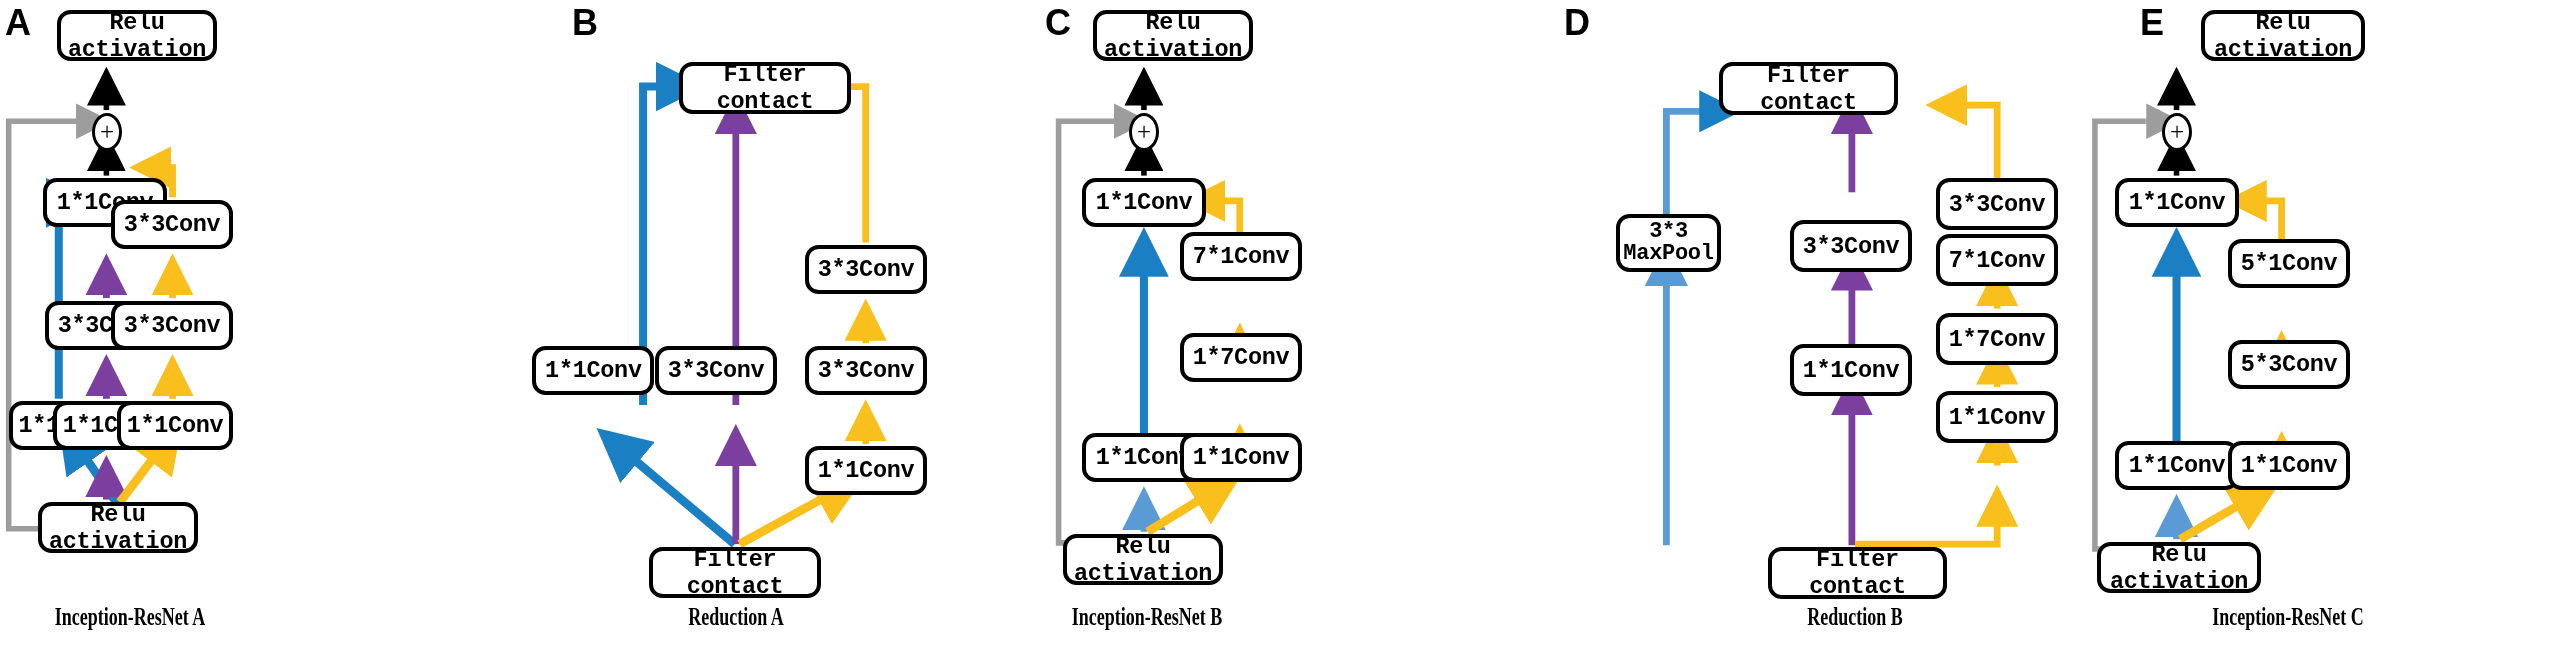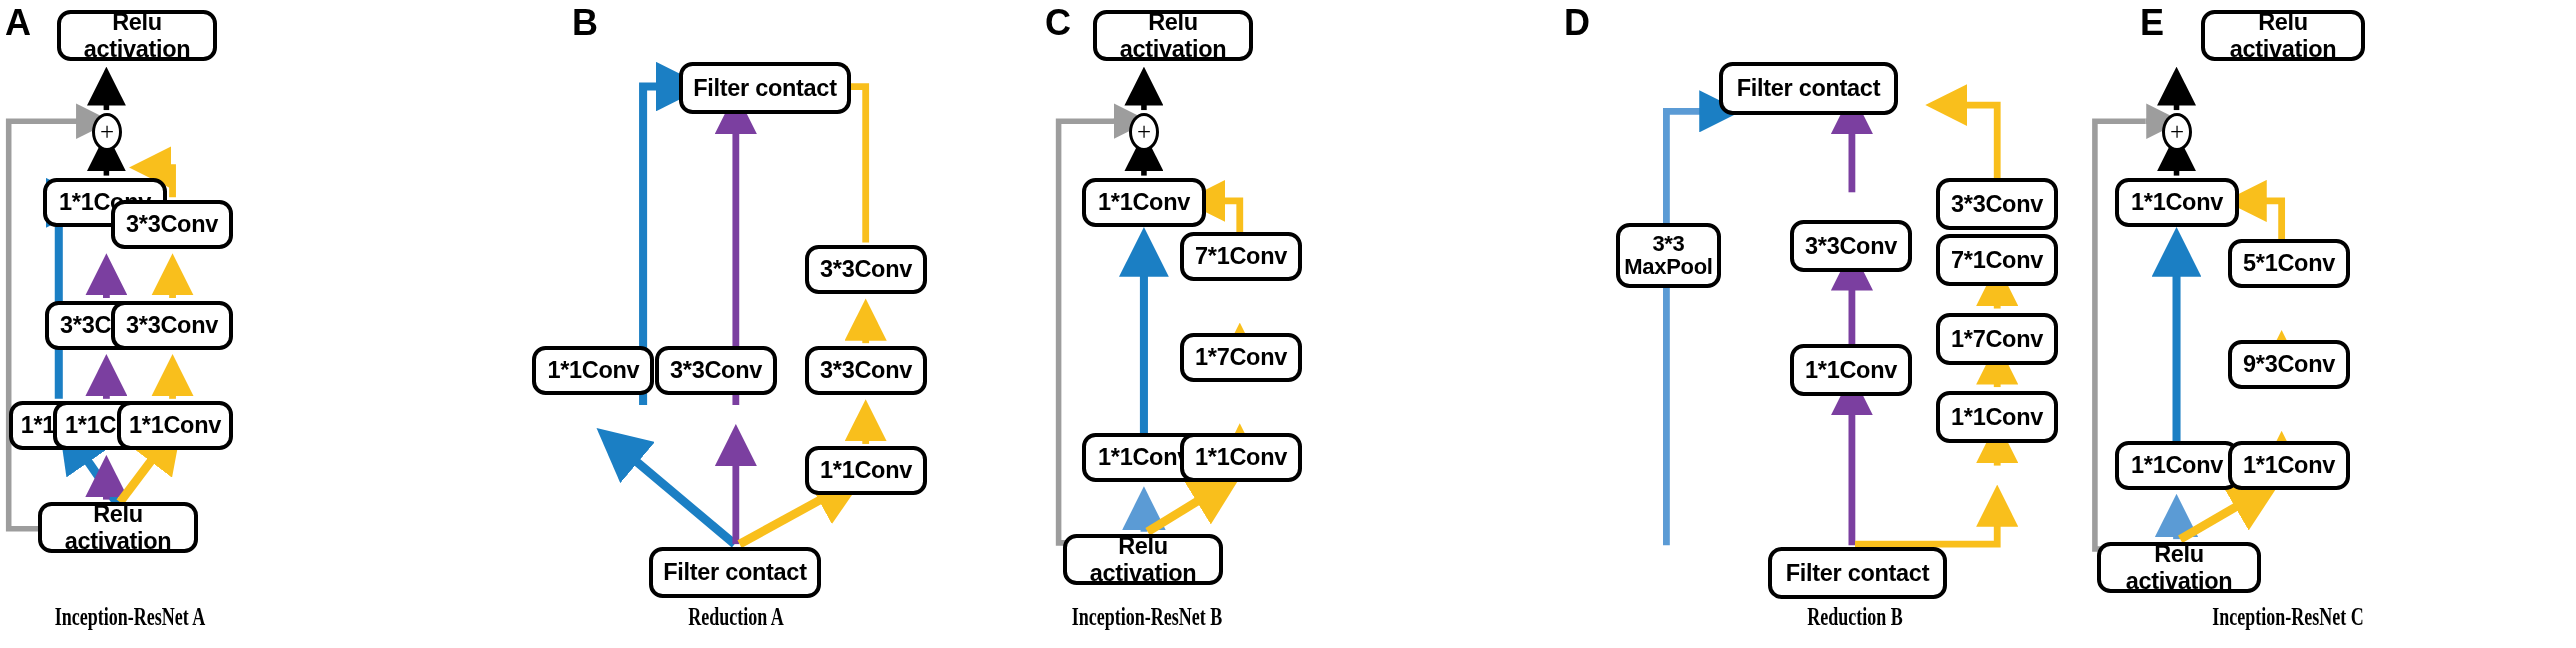--- a/index.html
+++ b/index.html
@@ -20,21 +20,21 @@
   .box{
     position:absolute;
     box-sizing:border-box;
     border:4.3px solid #000;
     border-radius:13.6px;
     background:#fff;
     display:flex;
     align-items:center;
     justify-content:center;
     text-align:center;
-    font-family:Liberation Sans, sans-serif;
+    font-family:Liberation Mono, monospace;
     font-weight:700;
     font-size:23.5px;
     color:#000;
     letter-spacing:-0.3px;
     z-index:3;
   }
   .box.two-line{line-height:1.02;font-size:22px;flex-direction:column;}
 
   .plus{
     position:absolute;
@@ -217,21 +217,21 @@
     <div class="box" style="left:49px;top:534px;width:160px;height:51px;">Relu activation</div>
 
     <div class="caption" style="left:0px;top:603px;width:266px;">Inception-ResNet B</div>
   </div>
 
   <div class="panel" style="left:1533px;width:538px;">
     <div class="plabel" style="left:31px;top:5px;">D</div>
 
     <div class="box" style="left:186px;top:62px;width:179px;height:53px;">Filter contact</div>
 
-    <div class="box two-line" style="left:83px;top:223px;width:105px;height:65px;">
+    <div class="box two-line" style="left:83px;top:214px;width:105px;height:58px;">
       <span>3*3</span>
       <span>MaxPool</span>
     </div>
 
     <div class="box" style="left:257px;top:220px;width:122px;height:52px;">3*3Conv</div>
     <div class="box" style="left:403px;top:178px;width:122px;height:52px;">3*3Conv</div>
     <div class="box" style="left:403px;top:234px;width:122px;height:52px;">7*1Conv</div>
     <div class="box" style="left:403px;top:313px;width:122px;height:52px;">1*7Conv</div>
     <div class="box" style="left:403px;top:391px;width:122px;height:52px;">1*1Conv</div>
 
@@ -243,21 +243,21 @@
   </div>
 
   <div class="panel" style="left:2041px;width:535px;">
     <div class="plabel" style="left:99px;top:5px;">E</div>
 
     <div class="box" style="left:160px;top:10px;width:164px;height:51px;">Relu activation</div>
     <div class="plus" style="left:121px;top:113px;width:30px;height:38px;">+</div>
     <div class="box" style="left:74px;top:178px;width:124px;height:49px;">1*1Conv</div>
 
     <div class="box" style="left:187px;top:239px;width:122px;height:49px;">5*1Conv</div>
-    <div class="box" style="left:187px;top:340px;width:122px;height:49px;">9*3Conv</div>
+    <div class="box" style="left:187px;top:340px;width:122px;height:49px;">5*3Conv</div>
 
     <div class="box" style="left:74px;top:441px;width:124px;height:49px;">1*1Conv</div>
     <div class="box" style="left:187px;top:441px;width:122px;height:49px;">1*1Conv</div>
 
     <div class="box" style="left:56px;top:542px;width:164px;height:51px;">Relu activation</div>
 
     <div class="caption" style="left:114px;top:603px;width:266px;">Inception-ResNet C</div>
   </div>
 
 </div>

